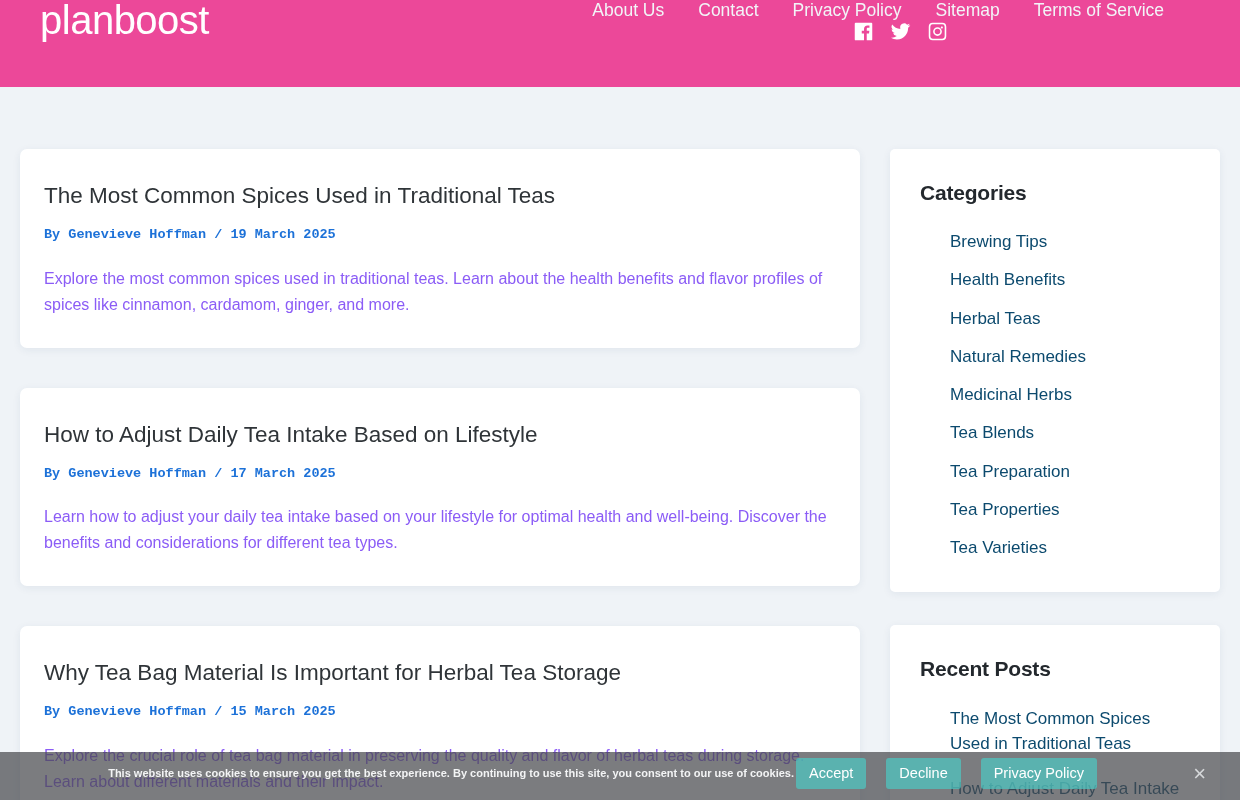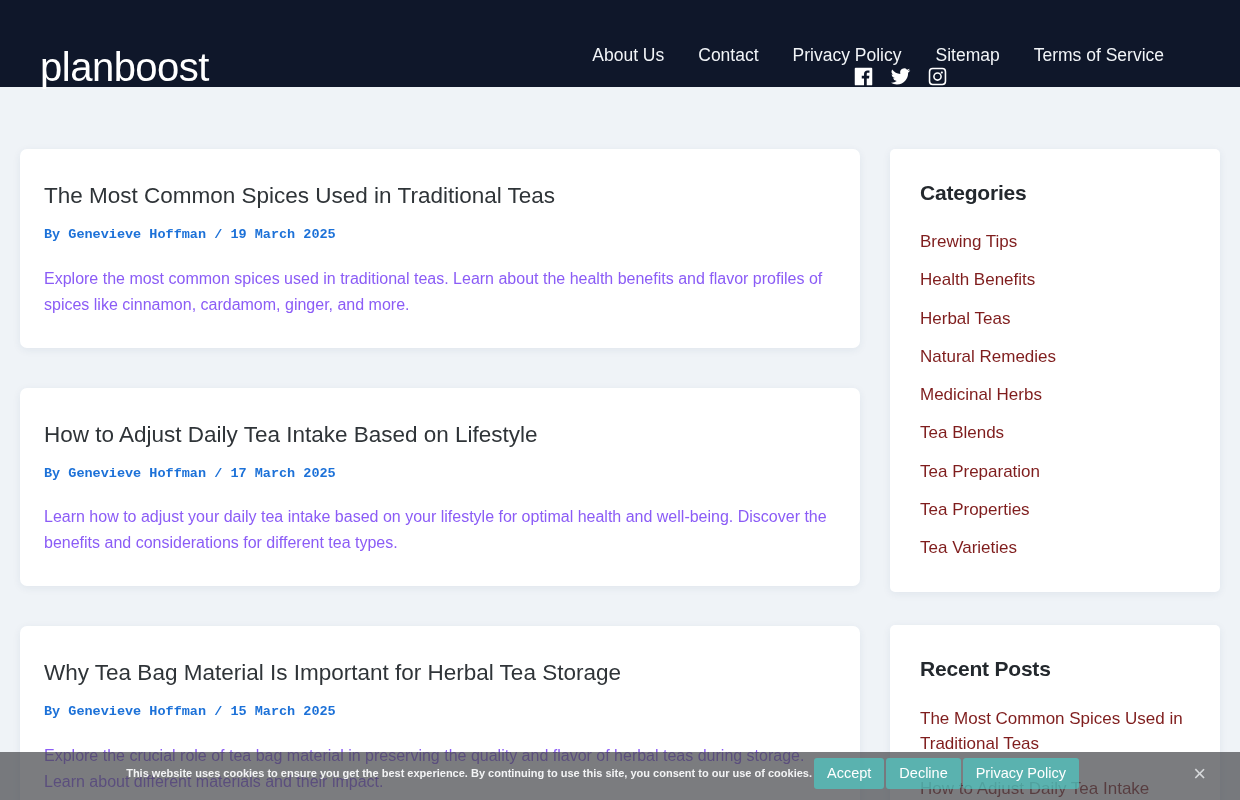--- a/index.html
+++ b/index.html
@@ -13,23 +13,23 @@
   body {
     font-family: "Liberation Sans", sans-serif;
     background: #eff3f7;
     color: #30373d;
     position: relative;
   }
 
   
   .site-header {
     height: 87px;
-    background: #0f172a;
-    display: flex;
-    align-items: flex-end;
+    background: #ec4899;
+    display: flex;
+    align-items: flex-start;
     padding: 0 32px 0 40px;
     position: relative;
     z-index: 5;
   }
 
   .logo {
     font-size: 40px;
     line-height: 1;
     font-weight: 300;
     color: #ffffff;
@@ -153,25 +153,26 @@
 
   .widget-list {
     list-style: none;
     display: flex;
     flex-direction: column;
     gap: 17px;
   }
 
   .widget-list a {
     font-size: 17px;
-    color: #7f1d1d;
+    color: #0c4a6e;
     text-decoration: none;
     cursor: pointer;
     display: inline-block;
     line-height: 1.25;
+    margin-left: 30px;
   }
 
   .recent-list { gap: 20px; }
   .recent-list a { line-height: 1.45; }
 
   
   .cookie-banner {
     position: absolute;
     left: 0;
     right: 0;
@@ -195,21 +196,21 @@
     font-size: 11px;
     line-height: 1.4;
     margin-left: auto;
     white-space: nowrap;
     font-weight: bold;
   }
 
   .cookie-buttons {
     display: flex;
     align-items: center;
-    gap: 2px;
+    gap: 20px;
     margin-left: 2px;
   }
 
   .cookie-btn {
     background: rgba(77, 200, 194, 0.72);
     color: #ffffff;
     border: none;
     border-radius: 3px;
     font-family: "Liberation Sans", sans-serif;
     font-size: 14.5px;

